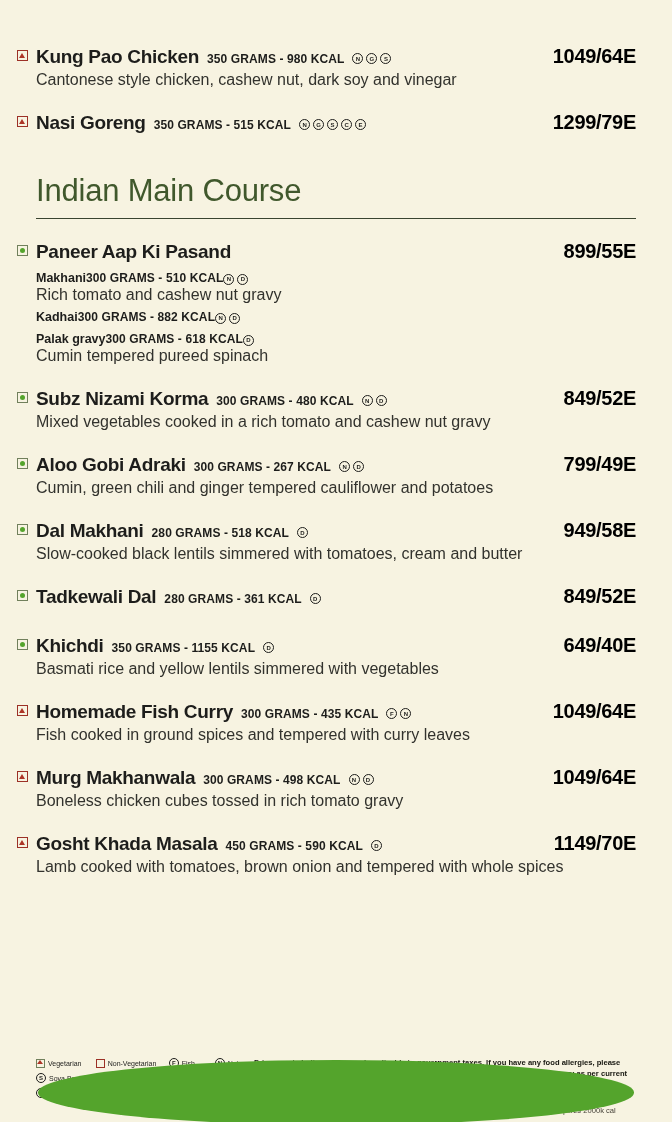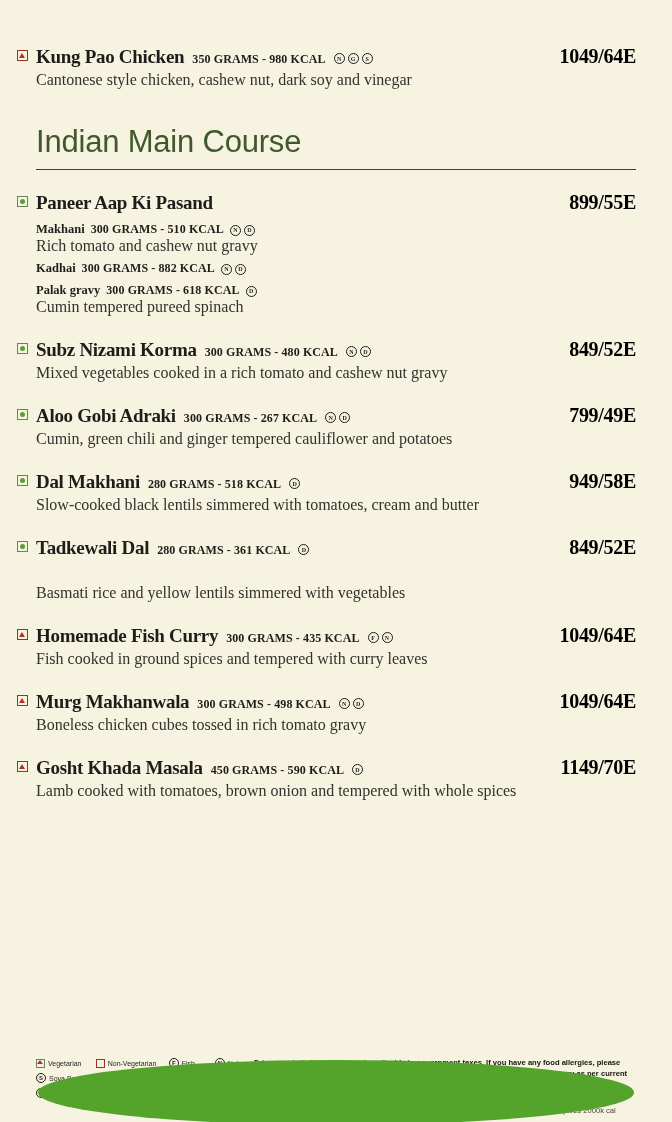--- a/index.html
+++ b/index.html
@@ -5,21 +5,21 @@
   * { margin:0; padding:0; box-sizing:border-box; }
   html,body { background:#e8e8e8; }
   body { font-family:"Liberation Sans", sans-serif; }
   .page {
     position:relative; width:672px; height:1122px; margin:0 auto;
     background:#f7f3e1; overflow:hidden;
     padding:44px 36px 0 36px;
   }
   
   .item { position:relative; margin-bottom:16px; }
-  .std-item { margin-bottom:22px;font-family:Liberation Serif, serif; }
+  .std-item { margin-bottom:22px; }
   .item-head { display:flex; align-items:baseline; gap:8px; line-height:24px; }
   .marker {
     position:absolute; left:-19px; top:6px; width:11px; height:11px;
     border:1.3px solid #999; flex:none;
   }
   .marker.veg { border-color:#71805c; }
   .marker.veg::after {
     content:""; position:absolute; inset:2px; border-radius:50%; background:#54a42c;
   }
   .marker.nonveg { border-color:#9c3026; }
@@ -34,21 +34,21 @@
   .allergen {
     width:11px; height:11px; border:1px solid #1d1d1b; border-radius:50%;
     font-size:6px; font-weight:bold; color:#1d1d1b;
     display:inline-flex; align-items:center; justify-content:center; line-height:1;
   }
   .price { margin-left:auto; font-size:20px; font-weight:bold; color:#000000; letter-spacing:-0.3px; white-space:nowrap; }
   .desc { font-size:16px; color:#32322d; line-height:17px; }
   
   .variants { margin-top:6px; }
   .variant { margin-bottom:6px; }
-  .variant-head { display:flex; align-items:baseline; gap:6px; line-height:16px; }
+  .variant-head { display:flex; align-items:baseline; line-height:16px; }
   .variant-name { font-size:12.5px; font-weight:bold; color:#1d1d1b; }
   
   .section-heading { margin-top:36px; }
   .section-title {
     font-size:31px; font-weight:normal; color:#40582c; letter-spacing:-0.2px; line-height:36px;
   }
   .section-rule { border:none; border-top:1px solid #3a4430; margin:9px 0 20px 0; }
   
   .footer {
     position:absolute; left:36px; right:36px; top:1058px;
@@ -83,20 +83,33 @@
           <span class="allergen">N</span>
           <span class="allergen">G</span>
           <span class="allergen">S</span>
         </span>
       <span class="price">1049/64E</span>
     </div>
     <div class="desc">Cantonese style chicken, cashew nut, dark soy and vinegar</div>
   </div>
 
   <div class="item std-item">
+    <div class="item-head">
+      <span class="marker nonveg"></span>
+      <span class="title">Nasi Goreng</span>
+      <span class="meta">350 GRAMS - 515 KCAL</span>
+      <span class="allergens">
+          <span class="allergen">N</span>
+          <span class="allergen">G</span>
+          <span class="allergen">S</span>
+          <span class="allergen">C</span>
+          <span class="allergen">E</span>
+        </span>
+      <span class="price">1299/79E</span>
+    </div>
   </div>
 
   <div class="section-heading">
     <div class="section-title">Indian Main Course</div>
     <hr class="section-rule">
   </div>
 
   <div class="item std-item">
     <div class="item-head">
       <span class="marker veg"></span>
@@ -185,20 +198,29 @@
       <span class="title">Tadkewali Dal</span>
       <span class="meta">280 GRAMS - 361 KCAL</span>
       <span class="allergens">
           <span class="allergen">D</span>
         </span>
       <span class="price">849/52E</span>
     </div>
   </div>
 
   <div class="item std-item">
+    <div class="item-head">
+      <span class="marker veg"></span>
+      <span class="title">Khichdi</span>
+      <span class="meta">350 GRAMS - 1155 KCAL</span>
+      <span class="allergens">
+          <span class="allergen">D</span>
+        </span>
+      <span class="price">649/40E</span>
+    </div>
     <div class="desc">Basmati rice and yellow lentils simmered with vegetables</div>
   </div>
 
   <div class="item std-item">
     <div class="item-head">
       <span class="marker nonveg"></span>
       <span class="title">Homemade Fish Curry</span>
       <span class="meta">300 GRAMS - 435 KCAL</span>
       <span class="allergens">
           <span class="allergen">F</span>

